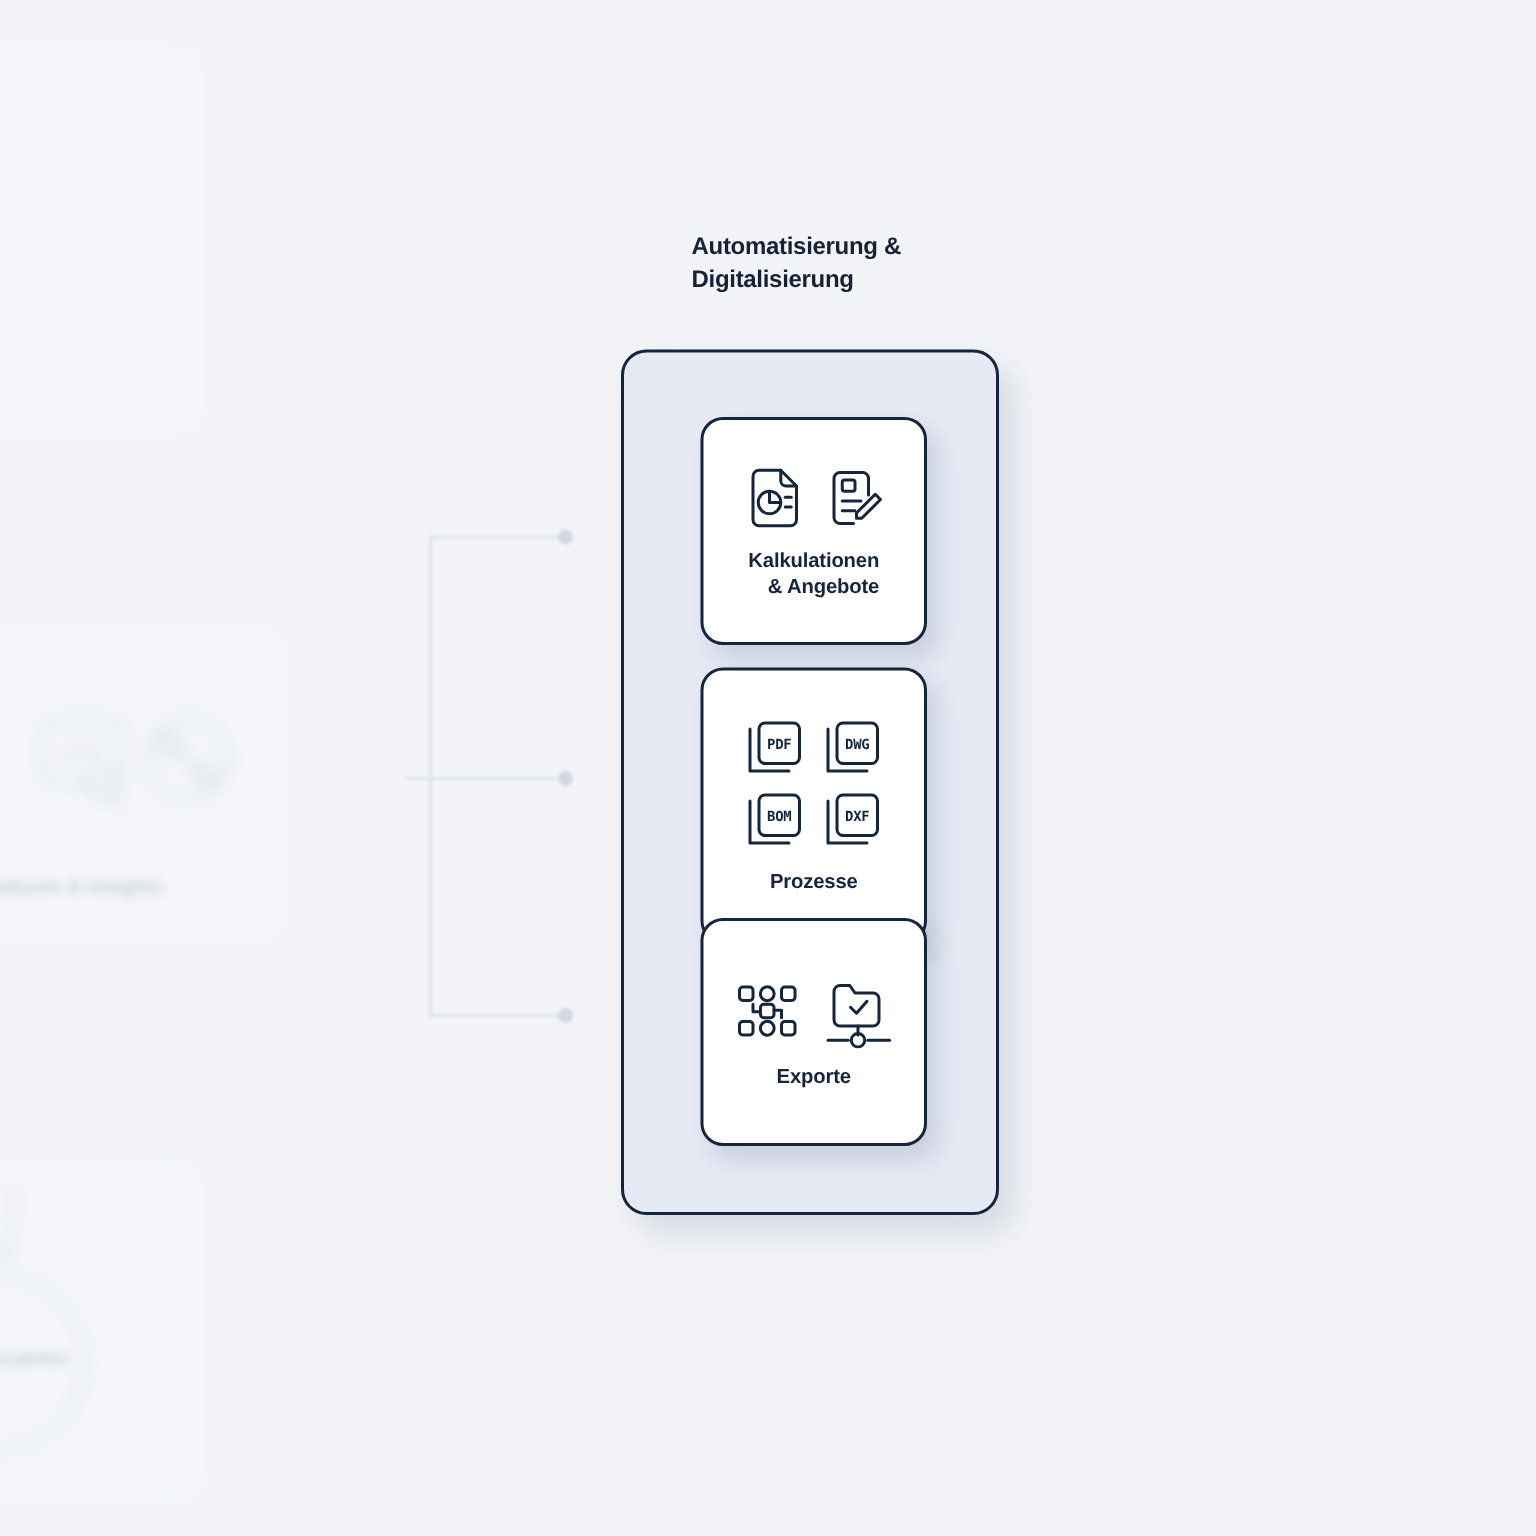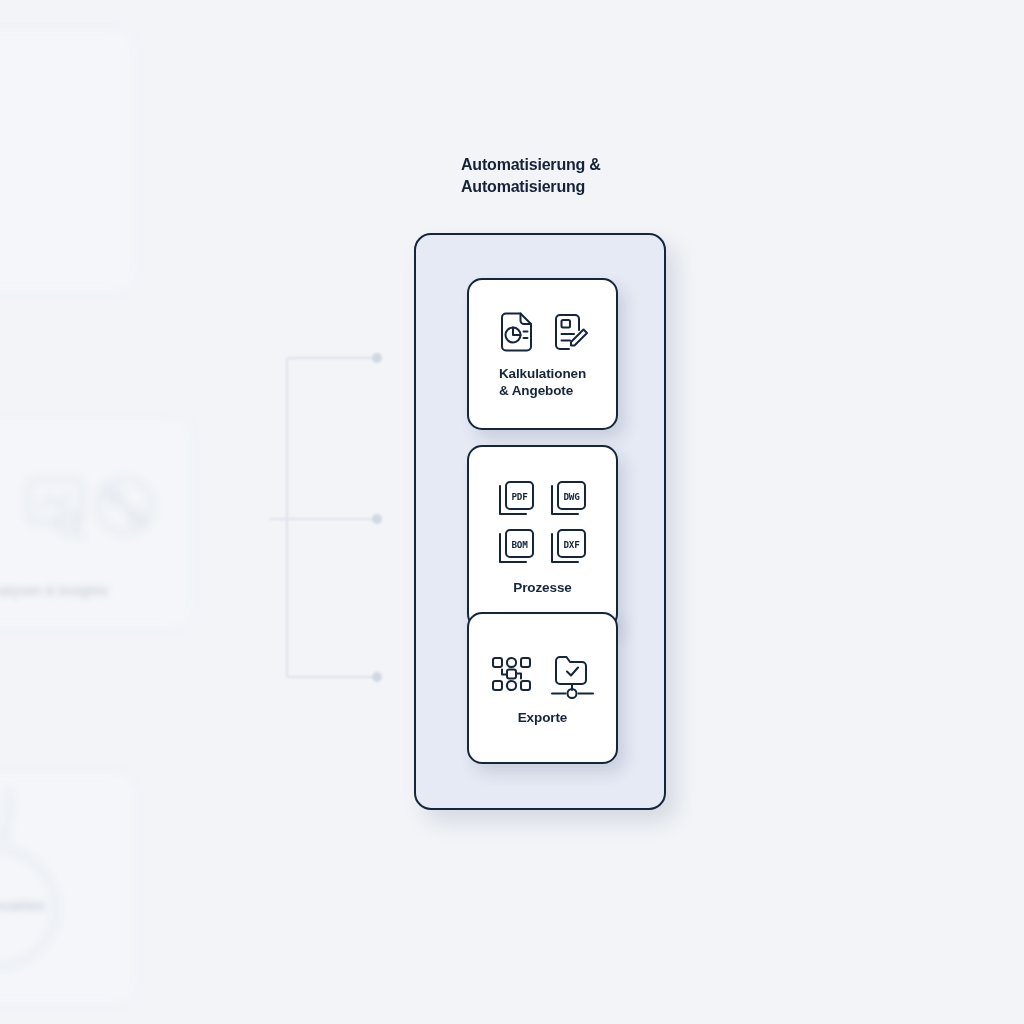--- a/index.html
+++ b/index.html
@@ -72,21 +72,21 @@
 
   .card-icons{
     display:flex; align-items:center; justify-content:center;
     gap:8px; margin-bottom:10px;
   }
   .card-icons svg{ display:block; }
   .ic{ fill:none; stroke:#14253c; stroke-width:2; stroke-linecap:round; stroke-linejoin:round; }
 
   .card-label{
     font-size:13.5px; font-weight:700; color:#14253c;
-    text-align:left; line-height:1.28; letter-spacing:-.1px;
+    text-align:right; line-height:1.28; letter-spacing:-.1px;
   }
 
   
   .export-grid{
     display:grid; grid-template-columns:repeat(2, 52px);
     grid-template-rows:repeat(2, 48px);
     justify-items:center; align-items:center;
     margin-bottom:6px;
   }
   .badge-txt{
@@ -132,21 +132,21 @@
     <path d="M17 28 L107 28"></path>
     <path d="M0 189 L107 189"></path>
     <path d="M17 347 L107 347"></path>
     <circle class="conn-dot" cx="107" cy="28" r="5"></circle>
     <circle class="conn-dot" cx="107" cy="189" r="5"></circle>
     <circle class="conn-dot" cx="107" cy="347" r="5"></circle>
   </svg>
 
   <div id="panel-title">
     <div>Automatisierung &amp;</div>
-    <div>Automatisierung</div>
+    <div>Digitalisierung</div>
   </div>
 
   <div id="main-panel">
 
     <div class="feature-card" id="card-kalkulationen">
       <div class="card-icons">
         <svg width="46" height="46" viewBox="0 0 46 46">
           <path class="ic" d="M9 8.5 a4 4 0 0 1 4 -4 h14.5 L38 15 v22.5 a4 4 0 0 1 -4 4 H13 a4 4 0 0 1 -4 -4 Z"></path>
           <path class="ic" d="M27.5 4.5 v7 a3.5 3.5 0 0 0 3.5 3.5 h7"></path>
           <circle class="ic" cx="20" cy="26" r="7.5"></circle>

